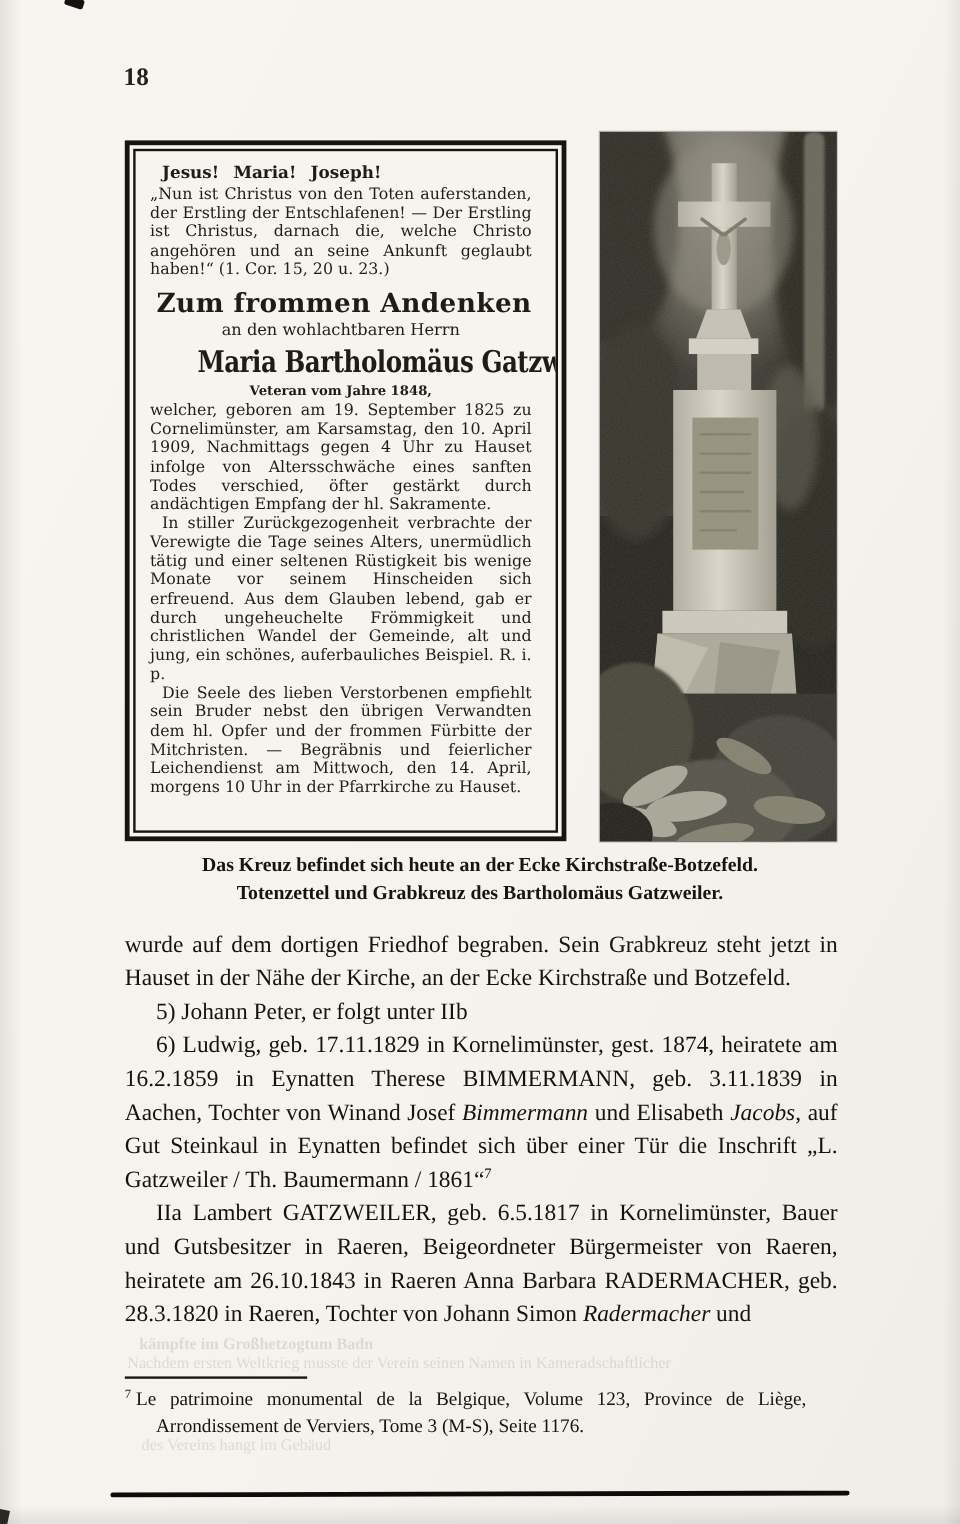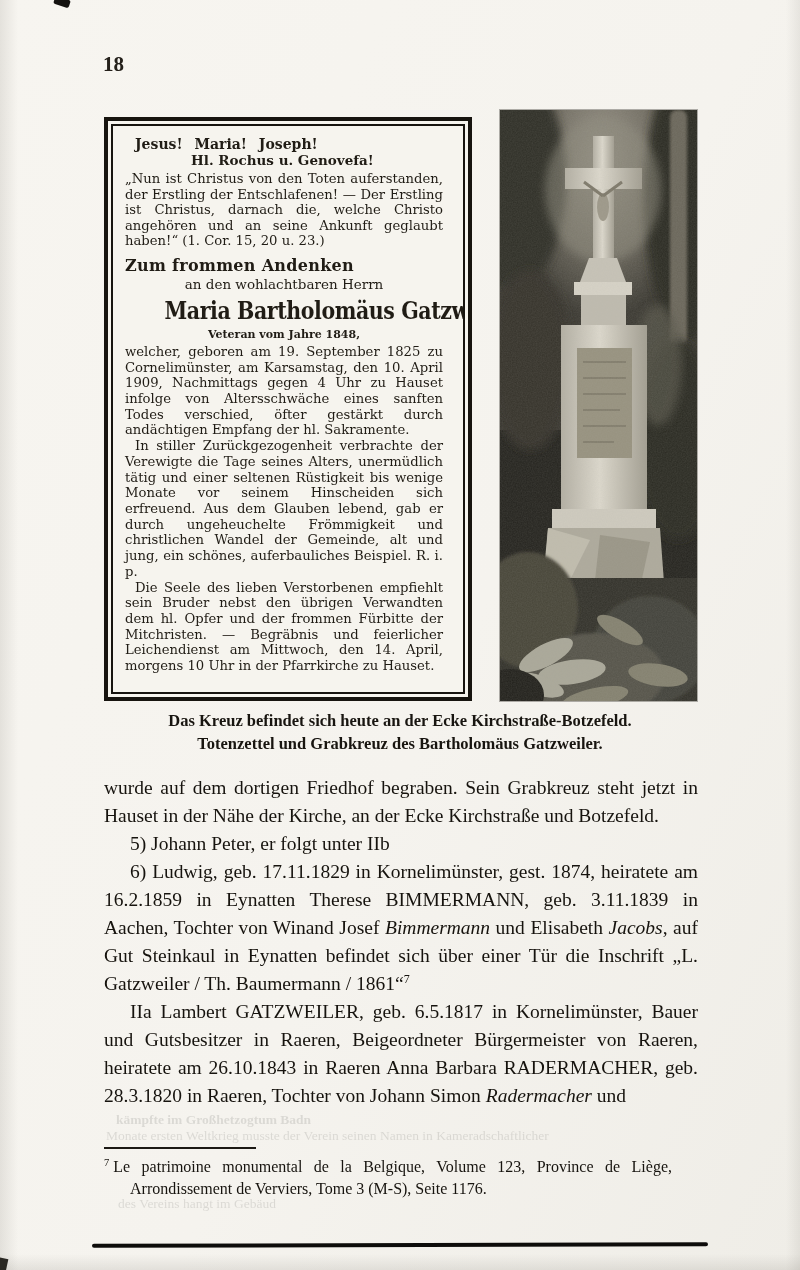--- a/index.html
+++ b/index.html
@@ -34,21 +34,21 @@
     border:4px solid #17140f; padding:3px; background:#f6f4ee;
     font-family:"DejaVu Serif", serif; color:#201c15;
   }
   .notice-inner{
     width:100%; height:100%; border:2px solid #17140f;
     padding:10px 20px 8px 12px; overflow:hidden;
   }
   .inv1{ font-weight:bold; font-size:14px; text-indent:10px; word-spacing:7px; }
   .inv2{ font-weight:bold; font-size:13.5px; text-indent:66px; }
   .scripture{ margin-top:3px; font-size:13.2px; line-height:15.6px; text-align:justify; }
-  .memorial-heading{ margin-top:7px; text-align:left; font-weight:bold; font-size:16px; letter-spacing:.3px; }
+  .memorial-heading{ margin-top:7px; text-align:right; font-weight:bold; font-size:22px; letter-spacing:.3px; }
   .memorial-subheading{ text-align:center; font-size:13.5px; margin-top:1px; }
   .deceased-name-wrap{ text-align:center; margin-top:4px; height:32px; }
   .deceased-name{ display:inline-block; font-weight:bold; font-size:25px; letter-spacing:-0.5px;
     white-space:nowrap; transform:scaleX(0.82); transform-origin:50% 50%; }
   .veteran-line{ text-align:center; font-weight:bold; font-size:11px; margin-bottom:3px; }
   .notice-para{ font-size:13.2px; line-height:15.7px; text-align:justify; }
   .notice-para.ind{ text-indent:10px; }
 
   
   .photo{ position:absolute; left:500px; top:110px; width:197px; height:591px;
@@ -85,21 +85,20 @@
 
 <div class="page">
 
   <div class="scan-mark-topleft"></div>
 
   <div class="page-number">18</div>
 
   <div class="notice">
     <div class="notice-inner">
       <p class="inv1">Jesus! Maria! Joseph!</p>
-      <p class="inv2">Hl. Rochus u. Genovefa!</p>
       <p class="scripture">„Nun ist Christus von den Toten auferstanden, der Erstling der Entschlafenen! — Der Erstling ist Christus, darnach die, welche Christo angehören und an seine Ankunft geglaubt haben!“  (1. Cor. 15, 20 u. 23.)</p>
       <p class="memorial-heading">Zum frommen Andenken</p>
       <p class="memorial-subheading">an den wohlachtbaren Herrn</p>
       <div class="deceased-name-wrap">
         <span class="deceased-name">Maria Bartholomäus Gatzweiler,</span>
       </div>
       <p class="veteran-line">Veteran vom Jahre 1848,</p>
       <p class="notice-para">welcher, geboren am 19. September 1825 zu Cornelimünster, am Karsamstag, den 10. April 1909, Nachmittags gegen 4 Uhr zu Hauset infolge von Altersschwäche eines sanften Todes verschied, öfter gestärkt durch andächtigen Empfang der hl. Sakramente.</p>
       <p class="notice-para ind">In stiller Zurückgezogenheit verbrachte der Verewigte die Tage seines Alters, unermüdlich tätig und einer seltenen Rüstigkeit bis wenige Monate vor seinem Hinscheiden sich erfreuend. Aus dem Glauben lebend, gab er durch ungeheuchelte Frömmigkeit und christlichen Wandel der Gemeinde, alt und jung, ein schönes, auferbauliches Beispiel.  R. i. p.</p>
       <p class="notice-para ind">Die Seele des lieben Verstorbenen empfiehlt sein Bruder nebst den übrigen Verwandten dem hl. Opfer und der frommen Fürbitte der Mitchristen. — Begräbnis und feierlicher Leichendienst am Mittwoch, den 14. April, morgens 10 Uhr in der Pfarrkirche zu Hauset.</p>
@@ -199,21 +198,21 @@
   </div>
 
   <div class="body-text">
     <p>wurde auf dem dortigen Friedhof begraben. Sein Grabkreuz steht jetzt in Hauset in der Nähe der Kirche, an der Ecke Kirchstraße und Botzefeld.</p>
     <p class="indent">5) Johann Peter, er folgt unter IIb</p>
     <p class="indent"><span>6) Ludwig, geb. 17.11.1829 in Kornelimünster, gest. 1874, heiratete am 16.2.1859 in Eynatten Therese BIMMERMANN, geb. 3.11.1839 in Aachen, Tochter von Winand Josef </span><i>Bimmermann</i><span> und Elisabeth </span><i>Jacobs</i><span>, auf Gut Steinkaul in Eynatten befindet sich über einer Tür die Inschrift „L. Gatzweiler / Th. Baumermann / 1861“</span><sup>7</sup></p>
     <p class="indent"><span>IIa Lambert GATZWEILER, geb. 6.5.1817 in Kornelimünster, Bauer und Gutsbesitzer in Raeren, Beigeordneter Bürgermeister von Raeren, heiratete am 26.10.1843 in Raeren Anna Barbara RADERMACHER, geb. 28.3.1820 in Raeren, Tochter von Johann Simon </span><i>Radermacher</i><span> und</span></p>
   </div>
 
   <div class="ghost ghost1">kämpfte im Großhetzogtum Badn</div>
-  <div class="ghost ghost2">Monate ersten Weltkrieg musste der Verein seinen Namen in Kameradschaftlicher</div>
+  <div class="ghost ghost2">Nachdem ersten Weltkrieg musste der Verein seinen Namen in Kameradschaftlicher</div>
   <div class="ghost ghost3">des Vereins hangt im Gebäud</div>
 
   <div class="footnote-rule"></div>
   <p class="footnote"><sup>7</sup><span>Le patrimoine monumental de la Belgique, Volume 123, Province de Liège, Arrondissement de Verviers, Tome 3 (M-S), Seite 1176.</span></p>
 
   <div class="scan-line-bottom"></div>
   <div class="scan-mark-bottomleft"></div>
 
 </div>
 

